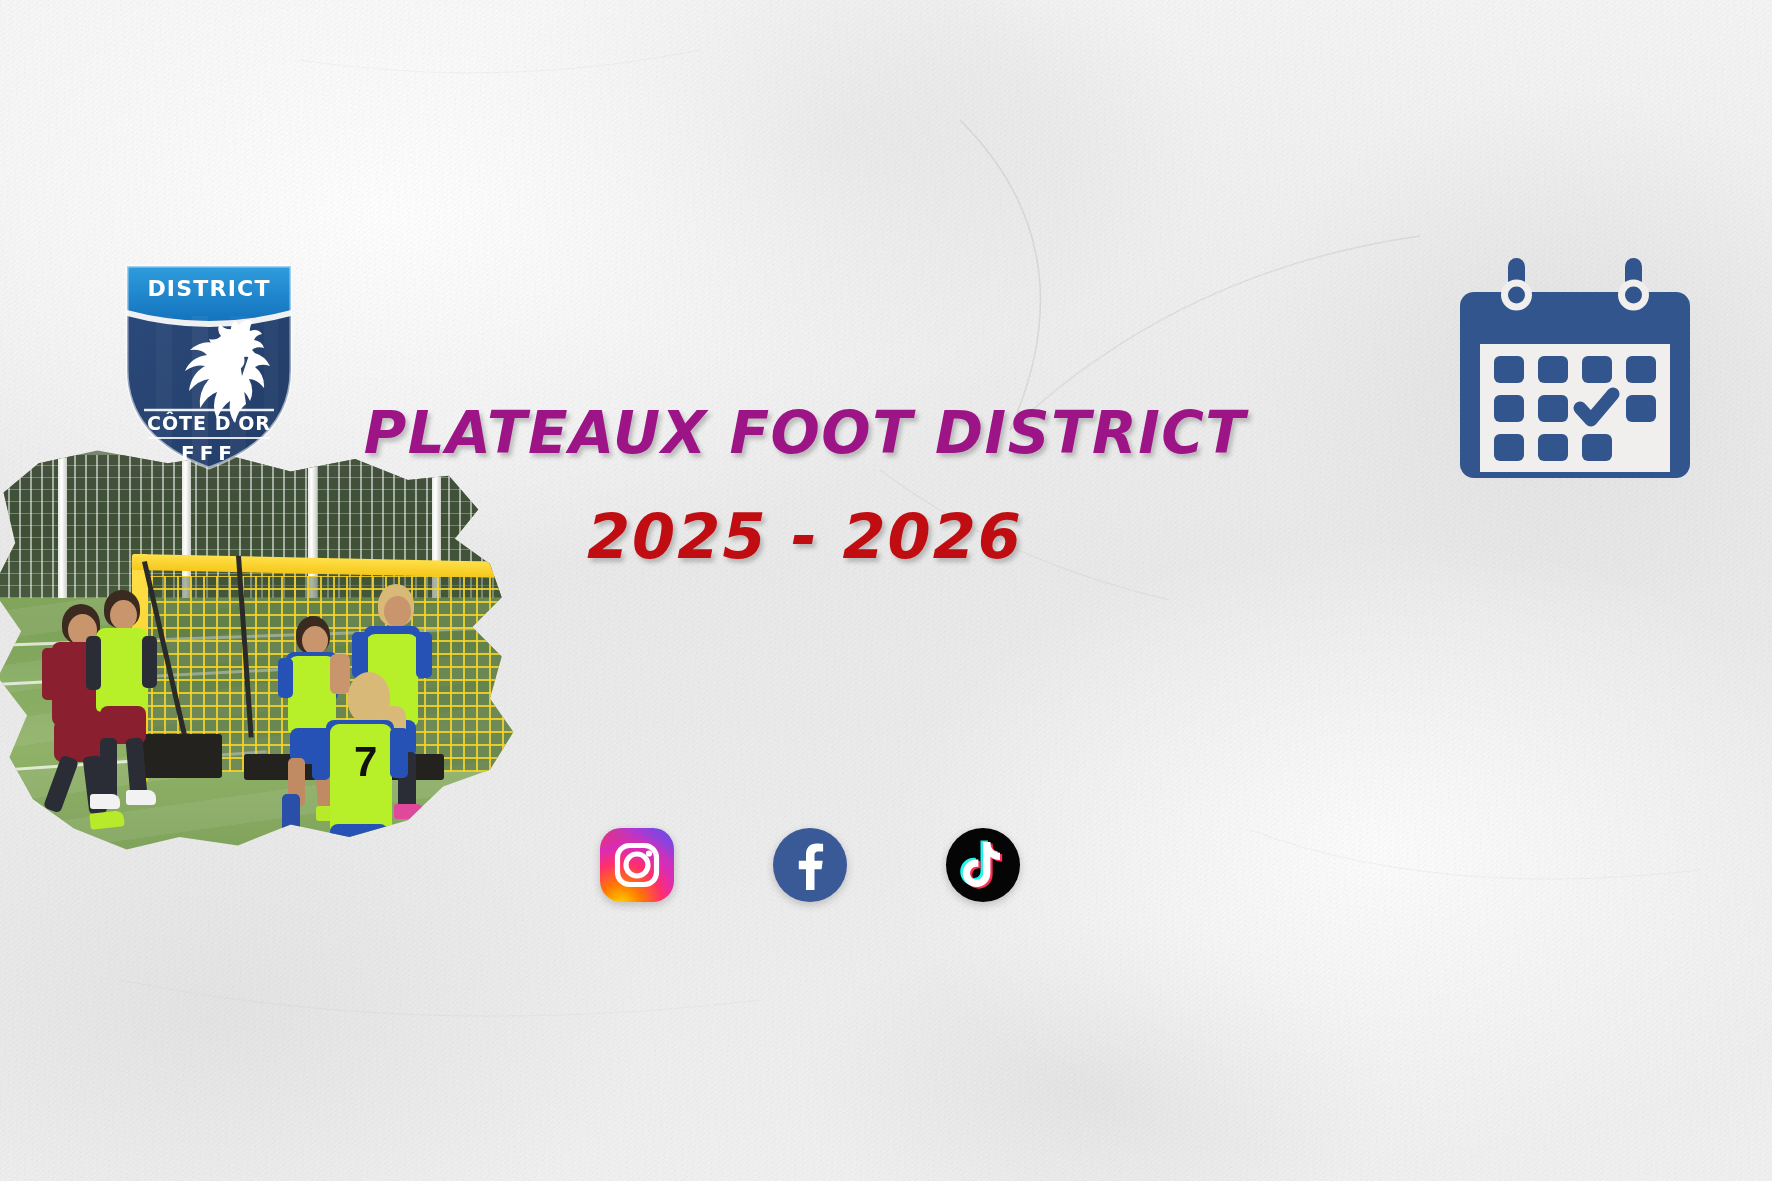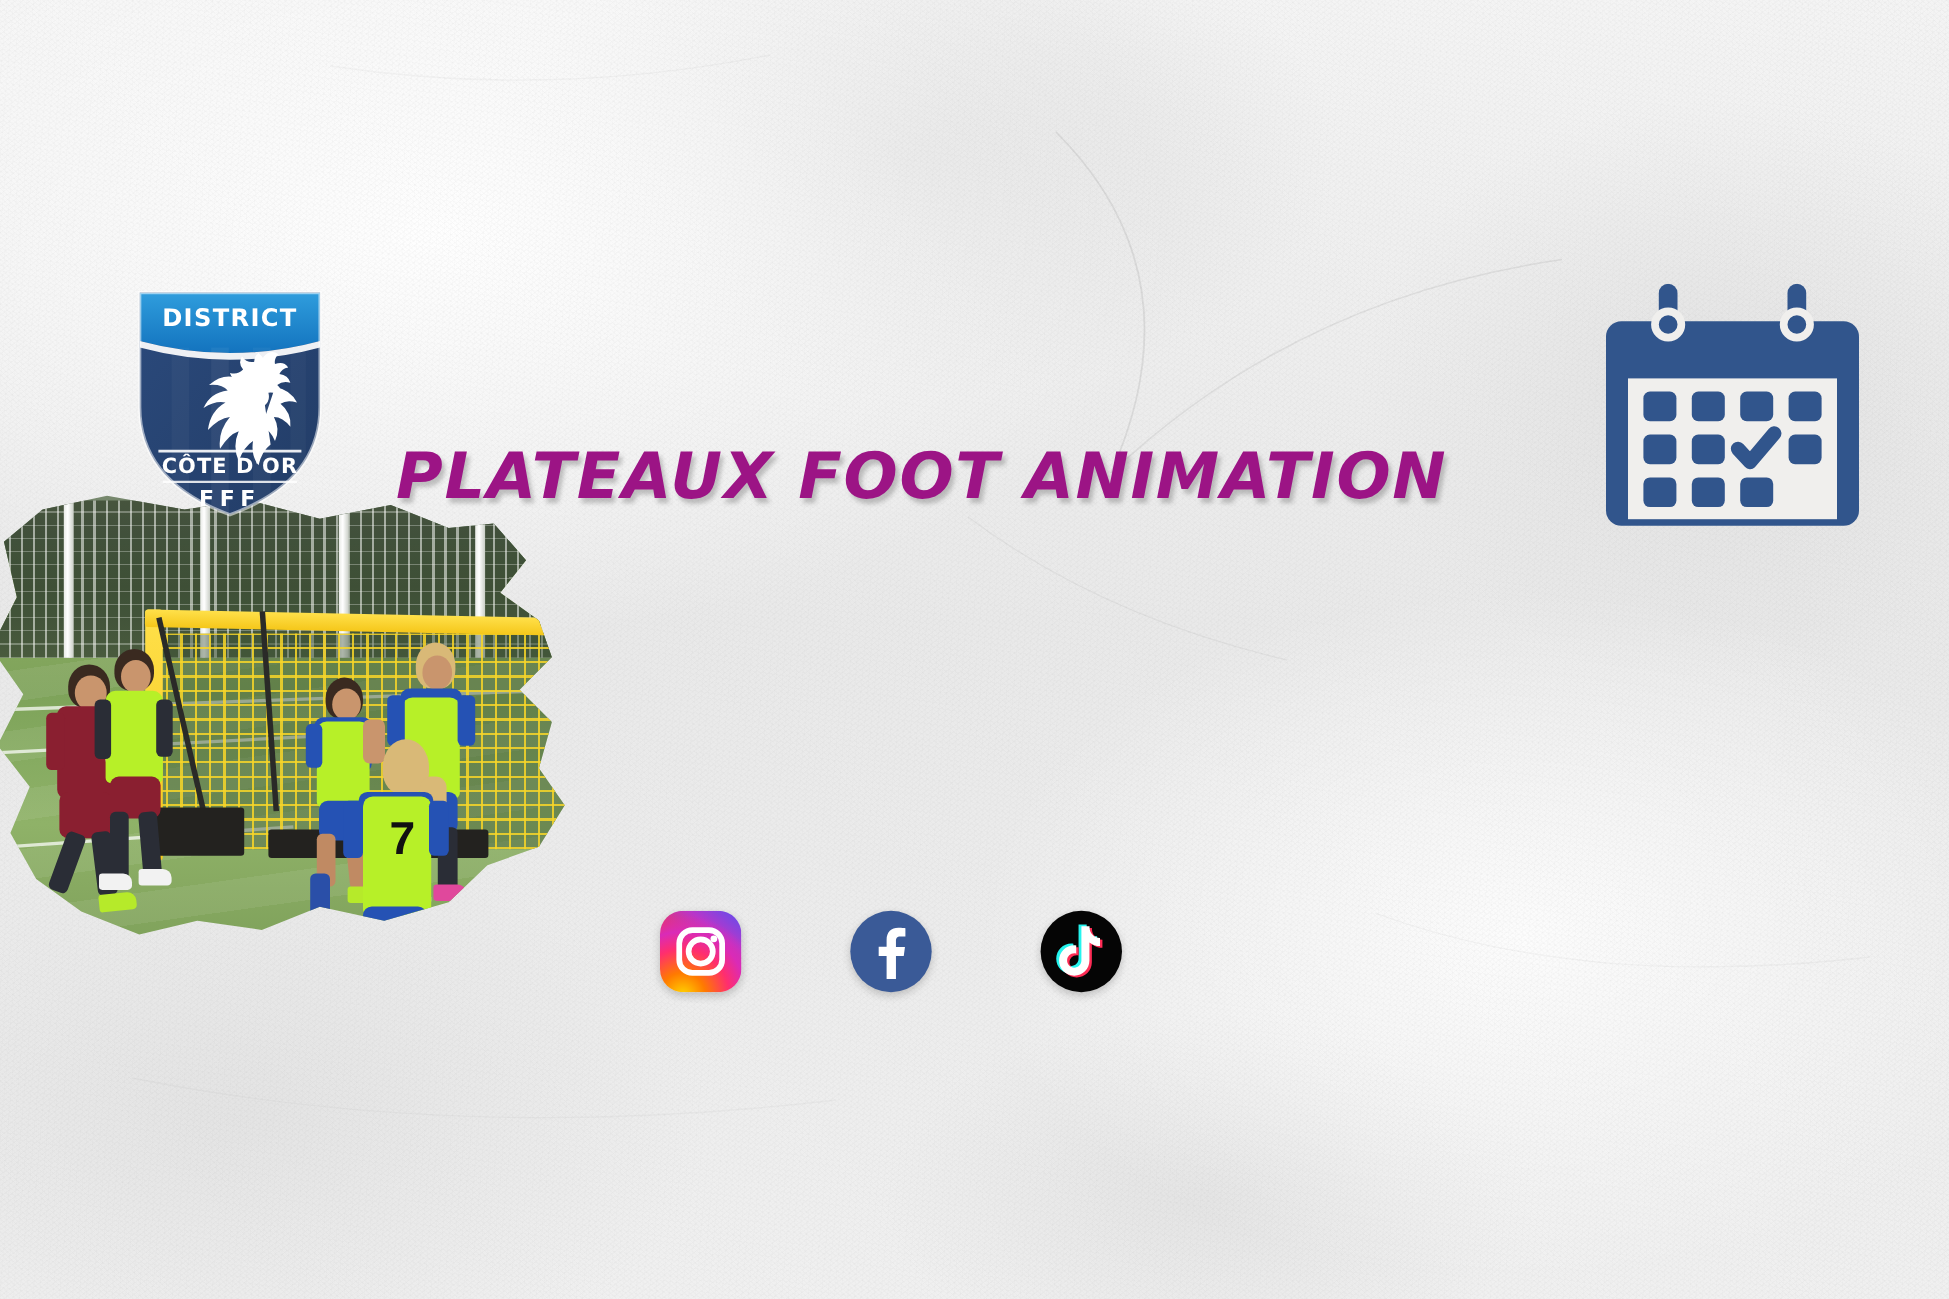--- a/index.html
+++ b/index.html
@@ -406,21 +406,22 @@
     </g>
 
     <line x1="26" y1="158" x2="156" y2="158" stroke="#ffffff" stroke-width="2.5" opacity=".9"></line>
     <text x="91" y="178" text-anchor="middle" fill="#ffffff" font-family="DejaVu Sans, sans-serif" font-size="19" font-weight="bold" letter-spacing="1">CÔTE D'OR</text>
     <line x1="30" y1="186" x2="152" y2="186" stroke="#ffffff" stroke-width="2" opacity=".85"></line>
 
     <text x="91" y="208" text-anchor="middle" fill="#ffffff" font-family="DejaVu Sans, sans-serif" font-size="20" font-weight="bold" letter-spacing="5">FFF</text>
   </svg>
 
   <div class="title-block">
-    <div class="title-line title-main">PLATEAUX FOOT ANIMATION</div>
+    <div class="title-line title-main">PLATEAUX FOOT DISTRICT</div>
+    <div class="season">2025 - 2026</div>
   </div>
 
   <div class="socials">
 
     <div class="soc ig">
       <svg viewBox="0 0 74 74">
         <rect x="17.5" y="17.5" width="39" height="39" rx="12" ry="12" fill="none" stroke="#ffffff" stroke-width="5.2"></rect>
         <circle cx="37" cy="37" r="11" fill="none" stroke="#ffffff" stroke-width="5.2"></circle>
         <circle cx="49" cy="25.5" r="3.1" fill="#ffffff"></circle>
       </svg>

